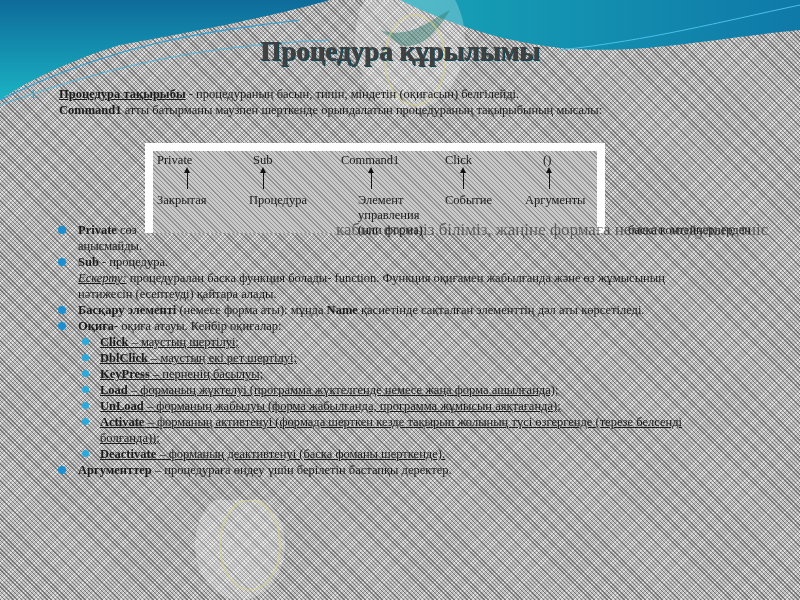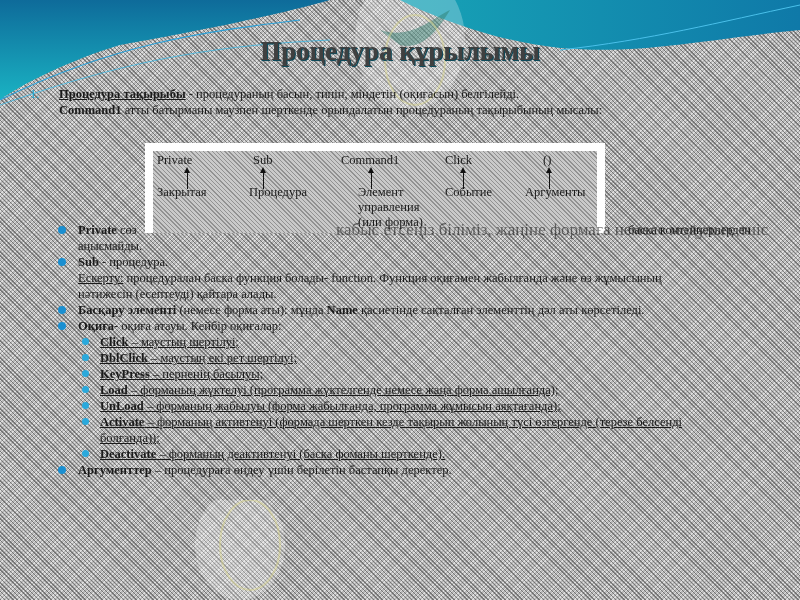--- a/index.html
+++ b/index.html
@@ -25,39 +25,39 @@
   .row.lvl2 { padding-left: 80px; text-decoration: underline; }
   .bullet {
     position: absolute; width: 8px; height: 8px; border-radius: 50%;
     background: #1ba8d4; top: 4px;
   }
   .row .bullet { left: 12px; }
   .row.lvl1 .bullet { left: 38px; background: #1a8fd1; }
   .row.lvl2 .bullet { left: 62px; background: #2aa9dc; width: 7px; height: 7px; }
   .num { position: absolute; left: 10px; top: 0; color: #1ba8d4; font-size: 12.5px; }
   b.u, .u { text-decoration: underline; }
-  .ital-u { text-decoration: underline; }
+  .ital-u { font-style: italic; text-decoration: underline; }
   .diagram {
     position: absolute; left: 145px; top: 143px; width: 460px; height: 90px;
     background: #fff;
   }
   .diagram-inner {
     position: absolute; left: 8px; top: 8px; width: 444px; height: 82px;
     background-color: #c9c9c9;
     background-image: repeating-linear-gradient(45deg, rgba(90,90,90,0.5) 0 1px, transparent 1px 3px);
     font-family: "Liberation Serif", serif; font-size: 12.5px;
   }
   .dcol { position: absolute; top: 2px; }
   .dcol .top { display: block; }
   .dcol .arrow { position: absolute; width: 1px; background: #111; height: 20px; top: 16px; }
   .dcol .arrow::before {
     content: ""; position: absolute; left: -3px; top: -2px;
     border-left: 3.5px solid transparent; border-right: 3.5px solid transparent; border-bottom: 6px solid #111;
   }
-  .dcol .bot { position: absolute; top: 32px; white-space: nowrap; line-height: 15px; }
+  .dcol .bot { position: absolute; top: 40px; white-space: nowrap; line-height: 15px; }
 </style>
 </head>
 <body>
 
 <svg class="banner" viewBox="0 0 800 130" preserveAspectRatio="none">
   <defs>
     <linearGradient id="bg1" x1="0" y1="0" x2="0" y2="1">
       <stop offset="0" stop-color="#0e6b9a"></stop>
       <stop offset="1" stop-color="#1ab3c3"></stop>
     </linearGradient>

